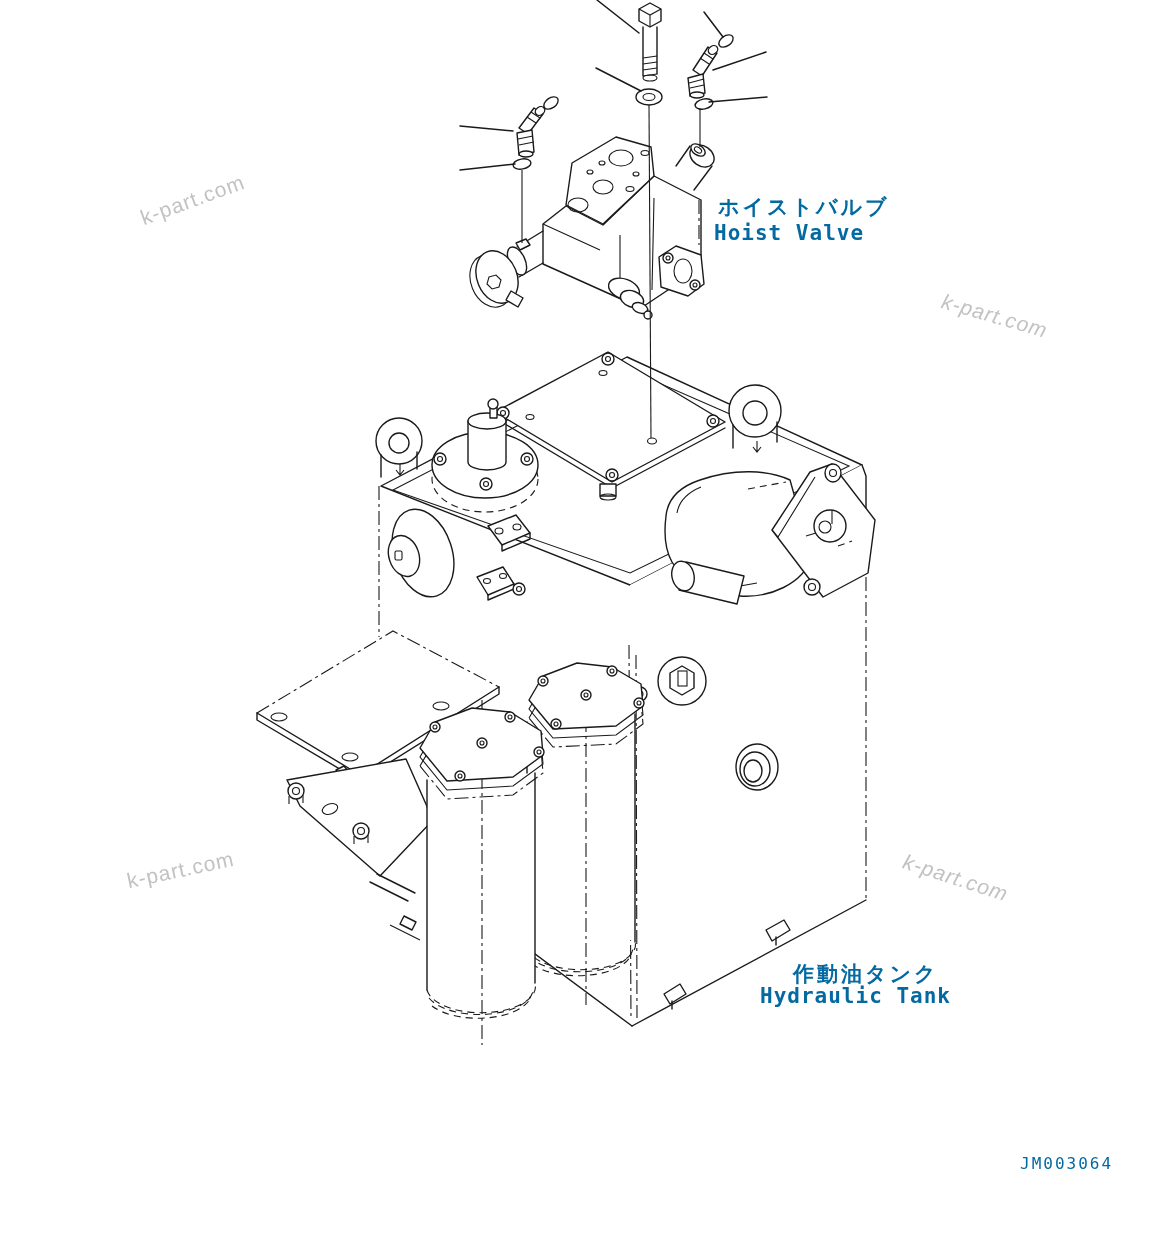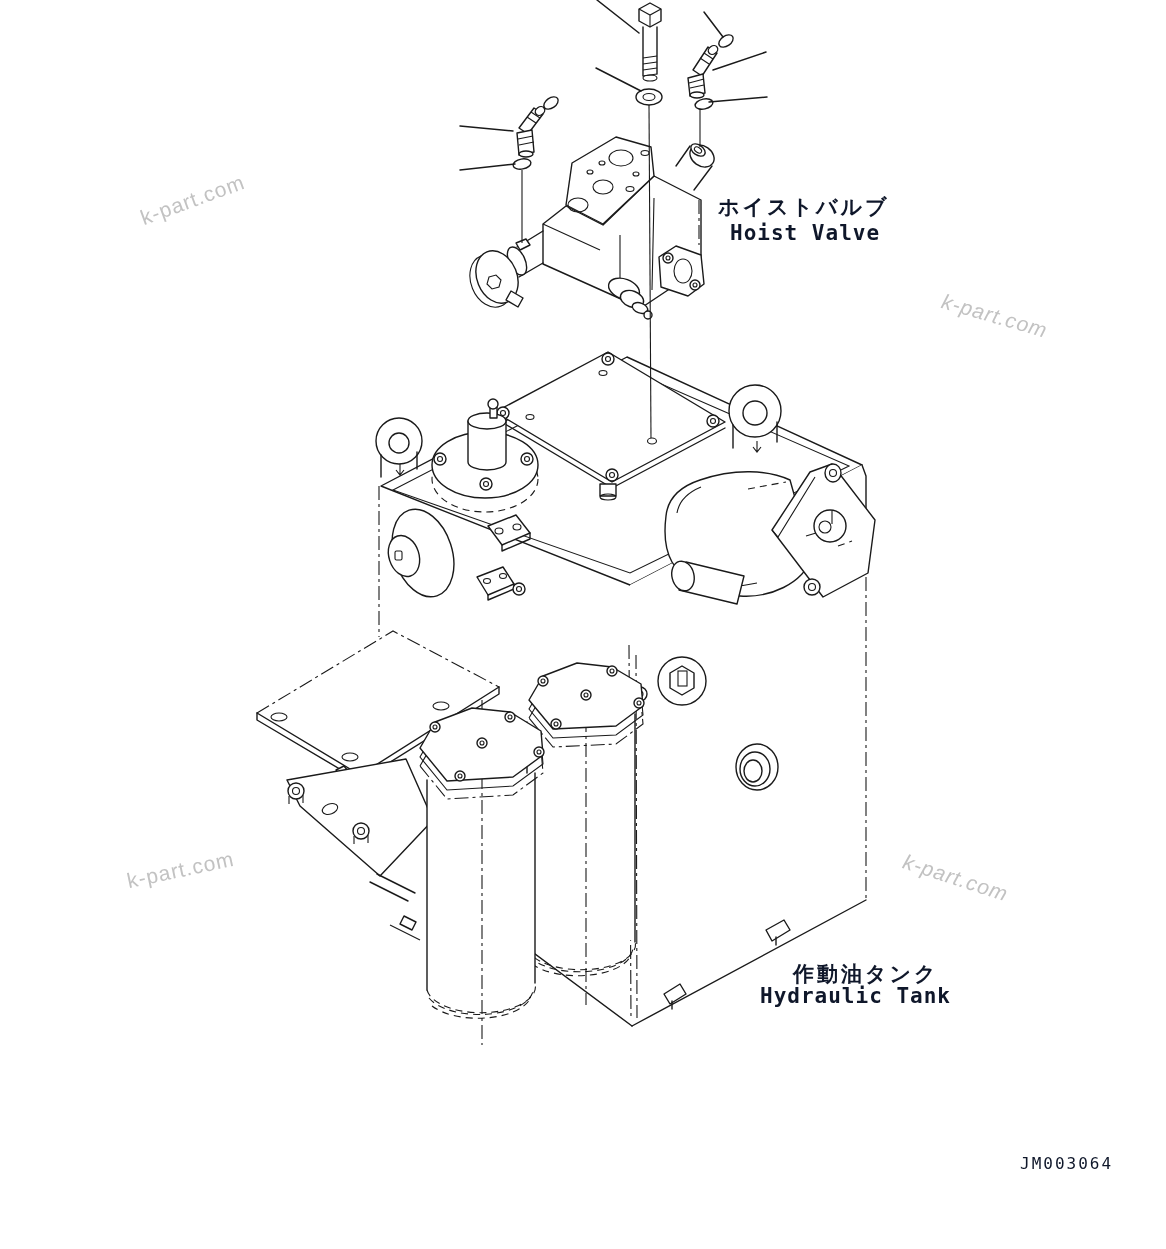--- a/index.html
+++ b/index.html
@@ -8,21 +8,21 @@
   svg{position:absolute;left:0;top:0;}
   
   .ln{fill:none;stroke:#1a1a1a;stroke-width:1.4;stroke-linecap:round;stroke-linejoin:round;}
   .wh{fill:#ffffff;stroke:#1a1a1a;stroke-width:1.4;stroke-linejoin:round;}
   .whn{fill:#ffffff;stroke:none;}
   .thin{fill:none;stroke:#1a1a1a;stroke-width:1.1;}
   .dash{fill:none;stroke:#1a1a1a;stroke-width:1.1;stroke-dasharray:7 5;}
   .dashdot{fill:none;stroke:#1a1a1a;stroke-width:1.1;stroke-dasharray:14 4 3 4;}
   .lead{fill:none;stroke:#1a1a1a;stroke-width:1.5;stroke-linecap:round;}
   
-  .lbl{position:absolute;color:#0f172a;white-space:nowrap;}
+  .lbl{position:absolute;color:#0369a1;white-space:nowrap;}
   .lbl-jp{font-size:21px;letter-spacing:3px;font-weight:bold;}
   .lbl-en{font-size:21px;letter-spacing:1px;font-weight:bold;}
   .lbl-num{font-size:16px;letter-spacing:2px;}
   .wm{position:absolute;color:#c2c2c2;font-family:"Liberation Sans","DejaVu Sans",sans-serif;
       font-size:21px;letter-spacing:1px;white-space:nowrap;user-select:none;}
   .wm-it{font-style:italic;}
 </style>
 </head>
 <body>
 
@@ -333,19 +333,19 @@
       <path class="lead" d="M596,68 L641,91"></path>
       <path class="lead" d="M704,12 L723,37"></path>
       <path class="lead" d="M766,52 L713,70"></path>
       <path class="lead" d="M767,97 L709,102"></path>
       <path class="lead" d="M460,126 L513,131"></path>
       <path class="lead" d="M460,170 L515,164"></path>
     </g>
   </svg>
 
   <div class="lbl lbl-jp" style="left:718px;top:193px;">ホイストバルブ</div>
-  <div class="lbl lbl-en" style="left:714px;top:221px;margin-left:16px;">Hoist Valve</div>
+  <div class="lbl lbl-en" style="left:714px;top:221px;">Hoist Valve</div>
 
   <div class="lbl lbl-jp" style="left:793px;top:960px;text-align:center;">作動油タンク</div>
   <div class="lbl lbl-en" style="left:760px;top:984px;">Hydraulic Tank</div>
 
   <div class="lbl lbl-num" style="left:1020px;top:1154px;">JM003064</div>
 </div>
 
 </body></html>

